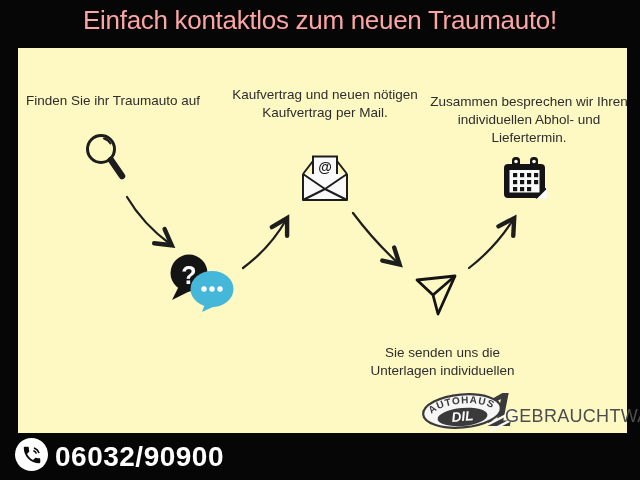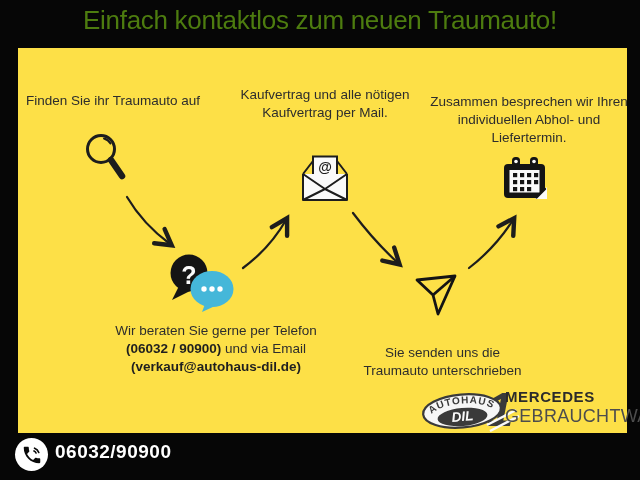--- a/index.html
+++ b/index.html
@@ -6,25 +6,25 @@
   body{
     width:640px;height:480px;position:relative;overflow:hidden;
     background:#060606;
     font-family:"Liberation Sans", sans-serif;
     -webkit-font-smoothing:antialiased;
   }
   .abs{position:absolute;}
   
   #title{
     left:0;top:5px;width:640px;text-align:center;
-    color:#4d7c0f;font-size:26px;letter-spacing:-0.3px;font-weight:400;
+    color:#fca5a5;font-size:26px;letter-spacing:-0.3px;font-weight:400;
   }
   
   #panel{
-    left:18px;top:48px;width:609px;height:385px;background:#fde047;
+    left:18px;top:48px;width:609px;height:385px;background:#fef9c3;
   }
   
   .steptext{color:#2d2d2d;font-size:13.5px;line-height:18px;text-align:center;}
   #find-text{left:0;top:44px;width:190px;}
   #mail-text{left:194px;top:38px;width:226px;}
   #schedule-text{left:396px;top:45px;width:230px;}
   #consult-text{left:92px;top:274px;width:212px;}
   #send-text{left:337px;top:276px;width:175px;margin-top:20px;}
   .steptext b{font-weight:700;color:#1f1f1f;}
   
@@ -38,21 +38,21 @@
   #logo{left:403px;top:334px;width:215px;height:50px;}
   #logo-mark{left:0;top:2px;}
   #logo-brand{left:84px;top:6px;font-size:15px;font-weight:700;color:#2b2b2b;letter-spacing:0.6px;}
   #logo-sub{left:84px;top:24px;font-size:18px;color:#4d4d4d;letter-spacing:0.3px;}
   
   #footer-phone-circle{
     left:15px;top:438px;width:33px;height:33px;border-radius:50%;
     background:#ffffff;display:flex;align-items:center;justify-content:center;
   }
   #footer-phone-number{
-    left:55px;top:441px;color:#ffffff;font-size:19px;font-weight:700;letter-spacing:0.5px;
+    left:55px;top:441px;color:#ffffff;font-size:28px;font-weight:700;letter-spacing:0.5px;
   }
 </style>
 </head>
 <body>
 
 <div id="title" class="abs">Einfach kontaktlos zum neuen Traumauto!</div>
 
 <div id="panel" class="abs">
 
   <svg id="arrows" class="abs" viewBox="0 0 609 385">
@@ -72,21 +72,21 @@
   <div id="find-text" class="abs steptext">
     <div>Finden Sie ihr Traumauto auf</div>
   </div>
   <svg id="find-icon" class="abs" width="52" height="54" viewBox="0 0 52 54">
     <circle cx="21" cy="17" r="13.5" fill="none" stroke="#1d1d1d" stroke-width="3"></circle>
     <path d="M24,6.5 A11,11 0 0 1 30.5,11.5" fill="none" stroke="#1d1d1d" stroke-width="2" stroke-linecap="round"></path>
     <line x1="31" y1="28" x2="42" y2="44" stroke="#1d1d1d" stroke-width="6.5" stroke-linecap="round"></line>
   </svg>
 
   <div id="mail-text" class="abs steptext">
-    <div>Kaufvertrag und alle nötigen</div>
+    <div>Kaufvertrag und neuen nötigen</div>
     <div>Kaufvertrag per Mail.</div>
   </div>
   <svg id="mail-icon" class="abs" width="52" height="47" viewBox="0 0 52 47">
     <rect x="14" y="1.5" width="24" height="26" fill="#fafafa" stroke="#1d1d1d" stroke-width="2"></rect>
     <text x="26" y="17" text-anchor="middle" font-size="14" font-weight="700" fill="#1d1d1d">@</text>
     <path d="M4,19 L4,45 L48,45 L48,19" fill="#fafafa" stroke="none"></path>
     <path d="M4,19 L4,45 L48,45 L48,19" fill="none" stroke="#1d1d1d" stroke-width="2" stroke-linejoin="round"></path>
     <path d="M4,19 L26,34 L48,19 M4,45 L26,34 M48,45 L26,34" fill="none" stroke="#1d1d1d" stroke-width="2" stroke-linejoin="round"></path>
     <path d="M4,19 L14,6 M48,19 L38,6" fill="none" stroke="#1d1d1d" stroke-width="2"></path>
   </svg>
@@ -123,51 +123,45 @@
   <svg id="consult-icon" class="abs" width="74" height="62" viewBox="0 0 74 62">
     <circle cx="23" cy="22" r="18.5" fill="#141414"></circle>
     <path d="M13,35 L6,49 L24,40 Z" fill="#141414"></path>
     <text x="23" y="24" text-anchor="middle" dominant-baseline="central" font-size="25" font-weight="700" fill="#fafafa">?</text>
     <ellipse cx="46" cy="38" rx="21.5" ry="18" fill="#45b7d9"></ellipse>
     <path d="M39,53 L36,61 L49,55 Z" fill="#45b7d9"></path>
     <circle cx="38" cy="38" r="2.7" fill="#ffffff"></circle>
     <circle cx="46" cy="38" r="2.7" fill="#ffffff"></circle>
     <circle cx="54" cy="38" r="2.7" fill="#ffffff"></circle>
   </svg>
-  <div id="consult-text" class="abs steptext">
-    <div>Wir beraten Sie gerne per Telefon</div>
-    <div><b>(06032 / 90900)</b><span> und via Email</span></div>
-    <div><b>(verkauf@autohaus-dil.de)</b></div>
-  </div>
 
   <svg id="send-icon" class="abs" width="48" height="47" viewBox="0 0 48 47">
     <path d="M6,10 L44,6 L27,44 L22,25 Z" fill="none" stroke="#141414" stroke-width="2.8" stroke-linejoin="round"></path>
     <path d="M22,25 L44,6" fill="none" stroke="#141414" stroke-width="2.8" stroke-linejoin="round"></path>
   </svg>
   <div id="send-text" class="abs steptext">
     <div>Sie senden uns die</div>
-    <div>Traumauto unterschrieben</div>
+    <div>Unterlagen individuellen</div>
   </div>
 
   <div id="logo" class="abs">
     <svg id="logo-mark" class="abs" width="100" height="48" viewBox="0 0 100 48">
       <text x="79" y="42" font-size="48" font-weight="700" font-style="italic" fill="#3a3a3a" text-anchor="middle">1</text>
       <path d="M66,41 L95,26" stroke="#fafafa" stroke-width="2.4" fill="none"></path>
       <path d="M69,47 L98,32" stroke="#fafafa" stroke-width="2.4" fill="none"></path>
       <g transform="rotate(-5 41 27)">
         <ellipse cx="41" cy="27" rx="39" ry="16.5" fill="#f6f6f6" stroke="#3a3a3a" stroke-width="2.2"></ellipse>
         <path id="arcp" d="M9,29 A33.5,13.5 0 0 1 73,29" fill="none"></path>
         <text font-size="10" font-weight="700" fill="#3a3a3a" letter-spacing="1">
           <textPath href="#arcp" startOffset="50%" text-anchor="middle">AUTOHAUS</textPath>
         </text>
         <ellipse cx="41" cy="33" rx="25" ry="9" fill="#3a3a3a"></ellipse>
         <text x="41" y="37" text-anchor="middle" font-size="13.5" font-weight="700" font-style="italic" fill="#fafafa">DIL</text>
       </g>
     </svg>
-    <div id="logo-brand" class="abs">MERCEDES</div>
     <div id="logo-sub" class="abs">GEBRAUCHTWAGEN</div>
   </div>
 
 </div>
 
 <div id="footer-phone-circle" class="abs">
   <svg width="22" height="22" viewBox="0 0 24 24">
     <path d="M6.62 10.79c1.44 2.83 3.76 5.14 6.59 6.59l2.2-2.21c.27-.27.67-.36 1.02-.24 1.12.37 2.33.57 3.57.57.55 0 1 .45 1 1V20c0 .55-.45 1-1 1-9.39 0-17-7.61-17-17 0-.55.45-1 1-1h3.5c.55 0 1 .45 1 1 0 1.25.2 2.45.57 3.57.11.35.03.74-.25 1.02l-2.2 2.2z" fill="#0a0a0a"></path>
     <path d="M14.8 4.6a7.6 7.6 0 0 1 4.6 4.6" fill="none" stroke="#0a0a0a" stroke-width="1.8" stroke-linecap="round"></path>
     <path d="M14.2 7.6a4 4 0 0 1 2.2 2.2" fill="none" stroke="#0a0a0a" stroke-width="1.8" stroke-linecap="round"></path>

